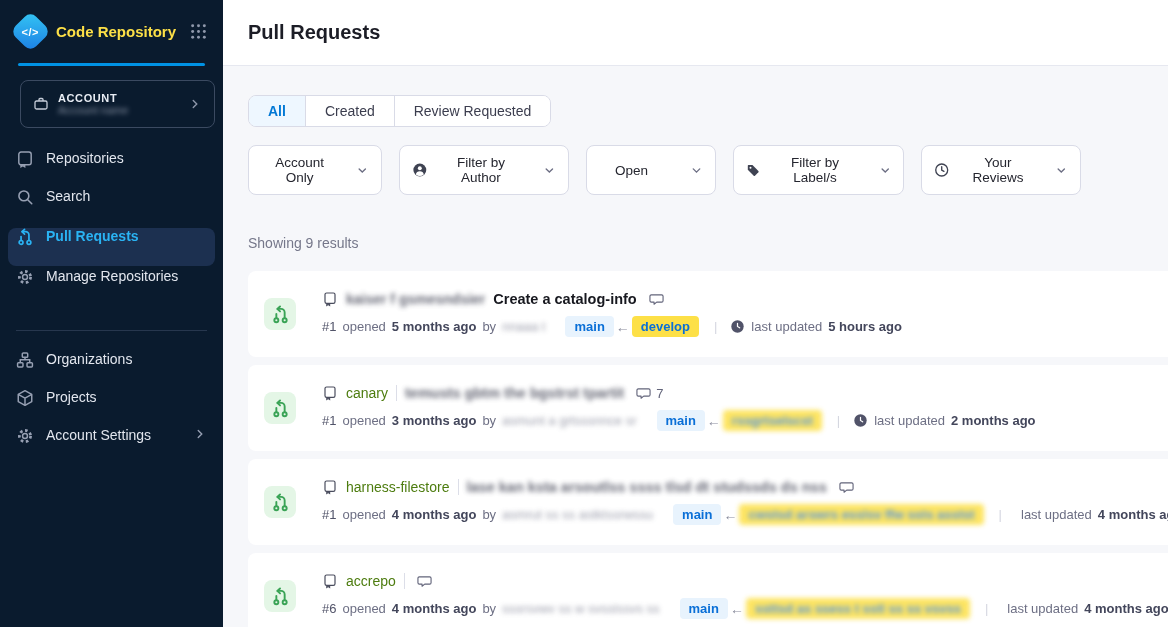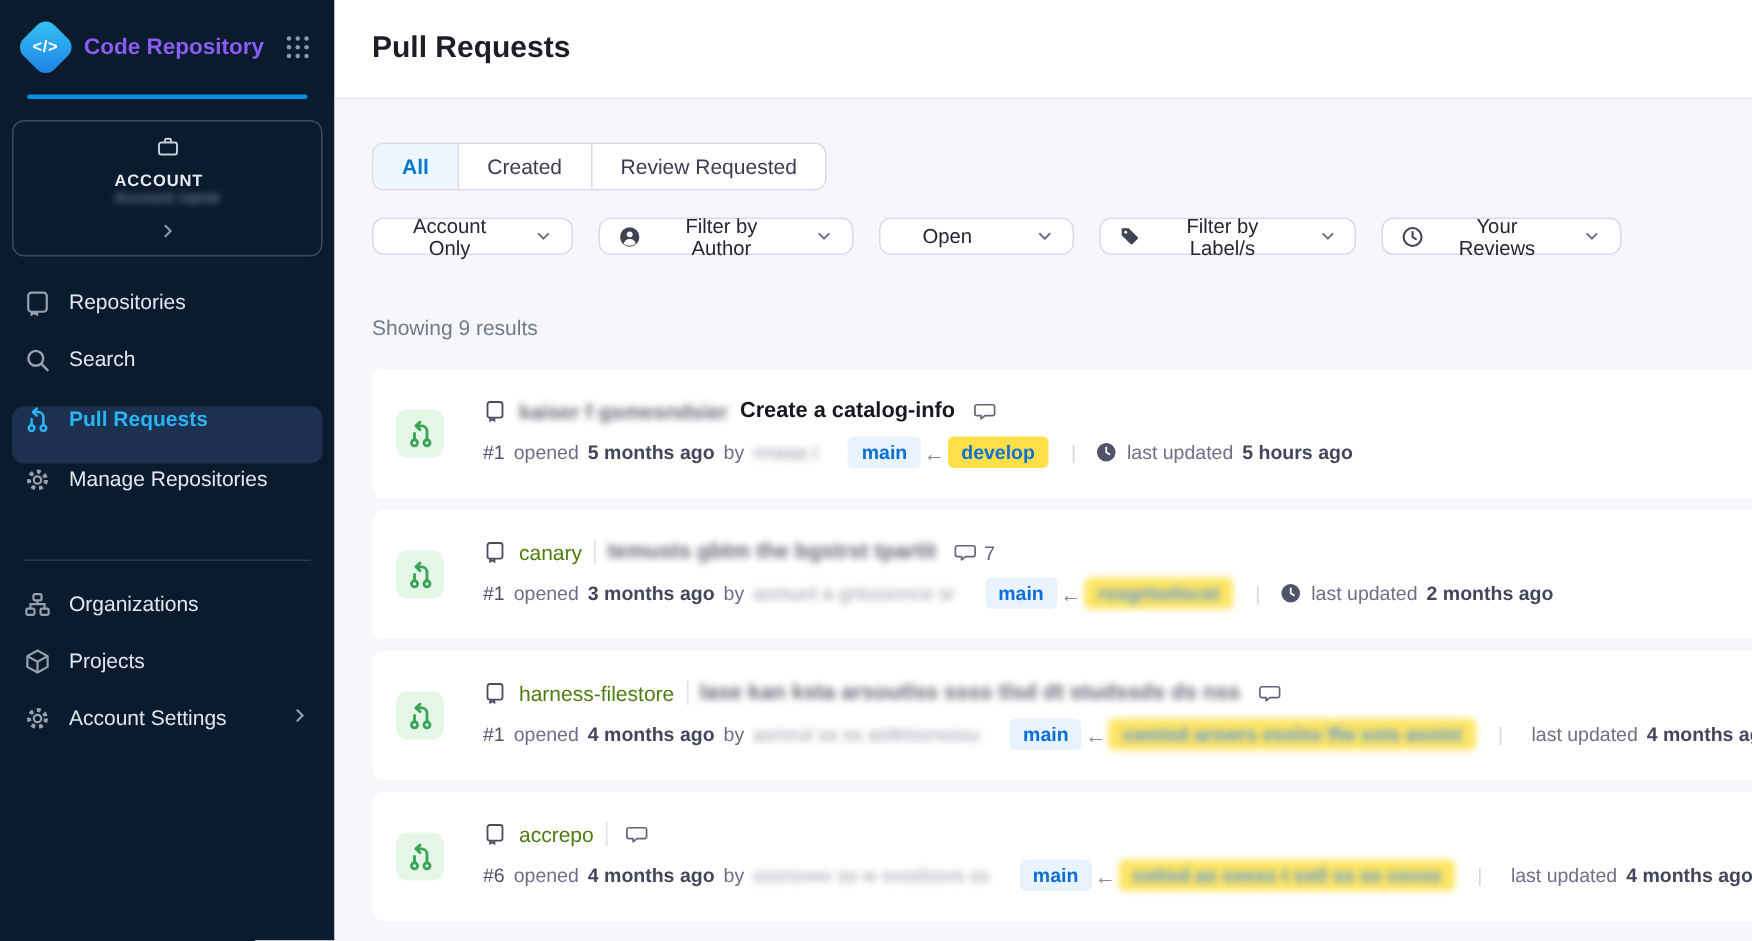--- a/index.html
+++ b/index.html
@@ -8,25 +8,25 @@
   .app { display:flex; width:1168px; height:627px; }
 
   
   .sidebar { width:223px; height:627px; background:#0a1b2e; flex-shrink:0;
     display:flex; flex-direction:column; }
   .logo-row { height:63px; display:flex; align-items:center; padding:0 16px; gap:11px; }
   .logo-diamond { width:29px; height:29px; border-radius:8px; transform:rotate(45deg);
     background:linear-gradient(135deg,#35c7f4 0%,#1b7de4 100%);
     display:flex; align-items:center; justify-content:center; flex-shrink:0; }
   .logo-diamond span { transform:rotate(-45deg); color:#fff; font-weight:700; font-size:11px; letter-spacing:.5px;}
-  .logo-title { color:#8b5cf6; font-size:15px; font-weight:700; flex:1; }
+  .logo-title { color:#fde047; font-size:15px; font-weight:700; flex:1; }
   .accent-line { height:3px; background:#0092e4; margin:0 18px; border-radius:2px; }
 
-  .account-box { margin:14px 8px 0 8px; border:1px solid #3b4a61; border-radius:8px;
-    padding:9px 12px; display:flex; align-items:center; gap:9px; min-height:48px; cursor:pointer;flex-direction:column;}
+  .account-box { margin:14px 8px 0 20px; border:1px solid #3b4a61; border-radius:8px;
+    padding:9px 12px; display:flex; align-items:center; gap:9px; min-height:48px; cursor:pointer;}
   .account-texts { flex:1; display:flex; flex-direction:column; line-height:1.1;}
   .account-label { color:#e8ecf3; font-size:11px; font-weight:700; letter-spacing:.6px; }
   .redact { filter:blur(2.6px); opacity:.85; }
   .account-name { color:#9aa3b5; font-size:11px; margin-top:-1px; }
 
   .nav { margin-top:22px; display:flex; flex-direction:column; }
   .nav-item { height:38px; display:flex; align-items:flex-start; gap:12px;
     padding:0 16px; color:#e2e6ee; font-size:14px; cursor:pointer; }
   .nav-item svg { flex-shrink:0; }
   .nav-item.active { background:#1c3050; border-radius:8px; margin:2px 8px;
@@ -43,21 +43,21 @@
   .content { flex:1; background:#f6f7fa; padding:29px 0 0 25px; min-width:0; }
 
   .tabs { display:inline-flex; background:#fff; border:1px solid #d9dbe7; border-radius:8px;
     overflow:hidden;align-items:flex-end; }
   .tab { padding:7px 19px; font-size:14px; color:#3b3d4e; cursor:pointer; background:#fff; }
   .tab + .tab { border-left:1px solid #d9dbe7; }
   .tab.active { background:#eef7ff; color:#0278d5; font-weight:700; }
 
   .filters { display:flex; gap:17px; margin-top:18px; }
   .filter-btn { display:inline-flex; align-items:center; gap:9px; background:#fff;
-    border:1px solid #d9dbe7; border-radius:8px; padding:0 12px; height:25px;
+    border:1px solid #d9dbe7; border-radius:8px; padding:0 12px; height:50px;
     font-size:13.5px; color:#25262f; cursor:pointer; }
   .filter-btn .spacer { flex:1; }
   .f-scope { width:134px; } .f-author { width:170px; } .f-state { width:130px;padding-left:28px; }
   .f-label { width:171px; } .f-reviews { width:160px; }
 
   .results { margin-top:40px; font-size:14px; color:#75778a; }
 
   .pr-list { margin-top:20px; display:flex; flex-direction:column; gap:8px; }
   .pr-card { background:#ffffff; border-radius:8px 0 0 8px; height:86px;
     display:flex; align-items:center; gap:26px; padding:0 16px 0 16px; cursor:pointer; }

